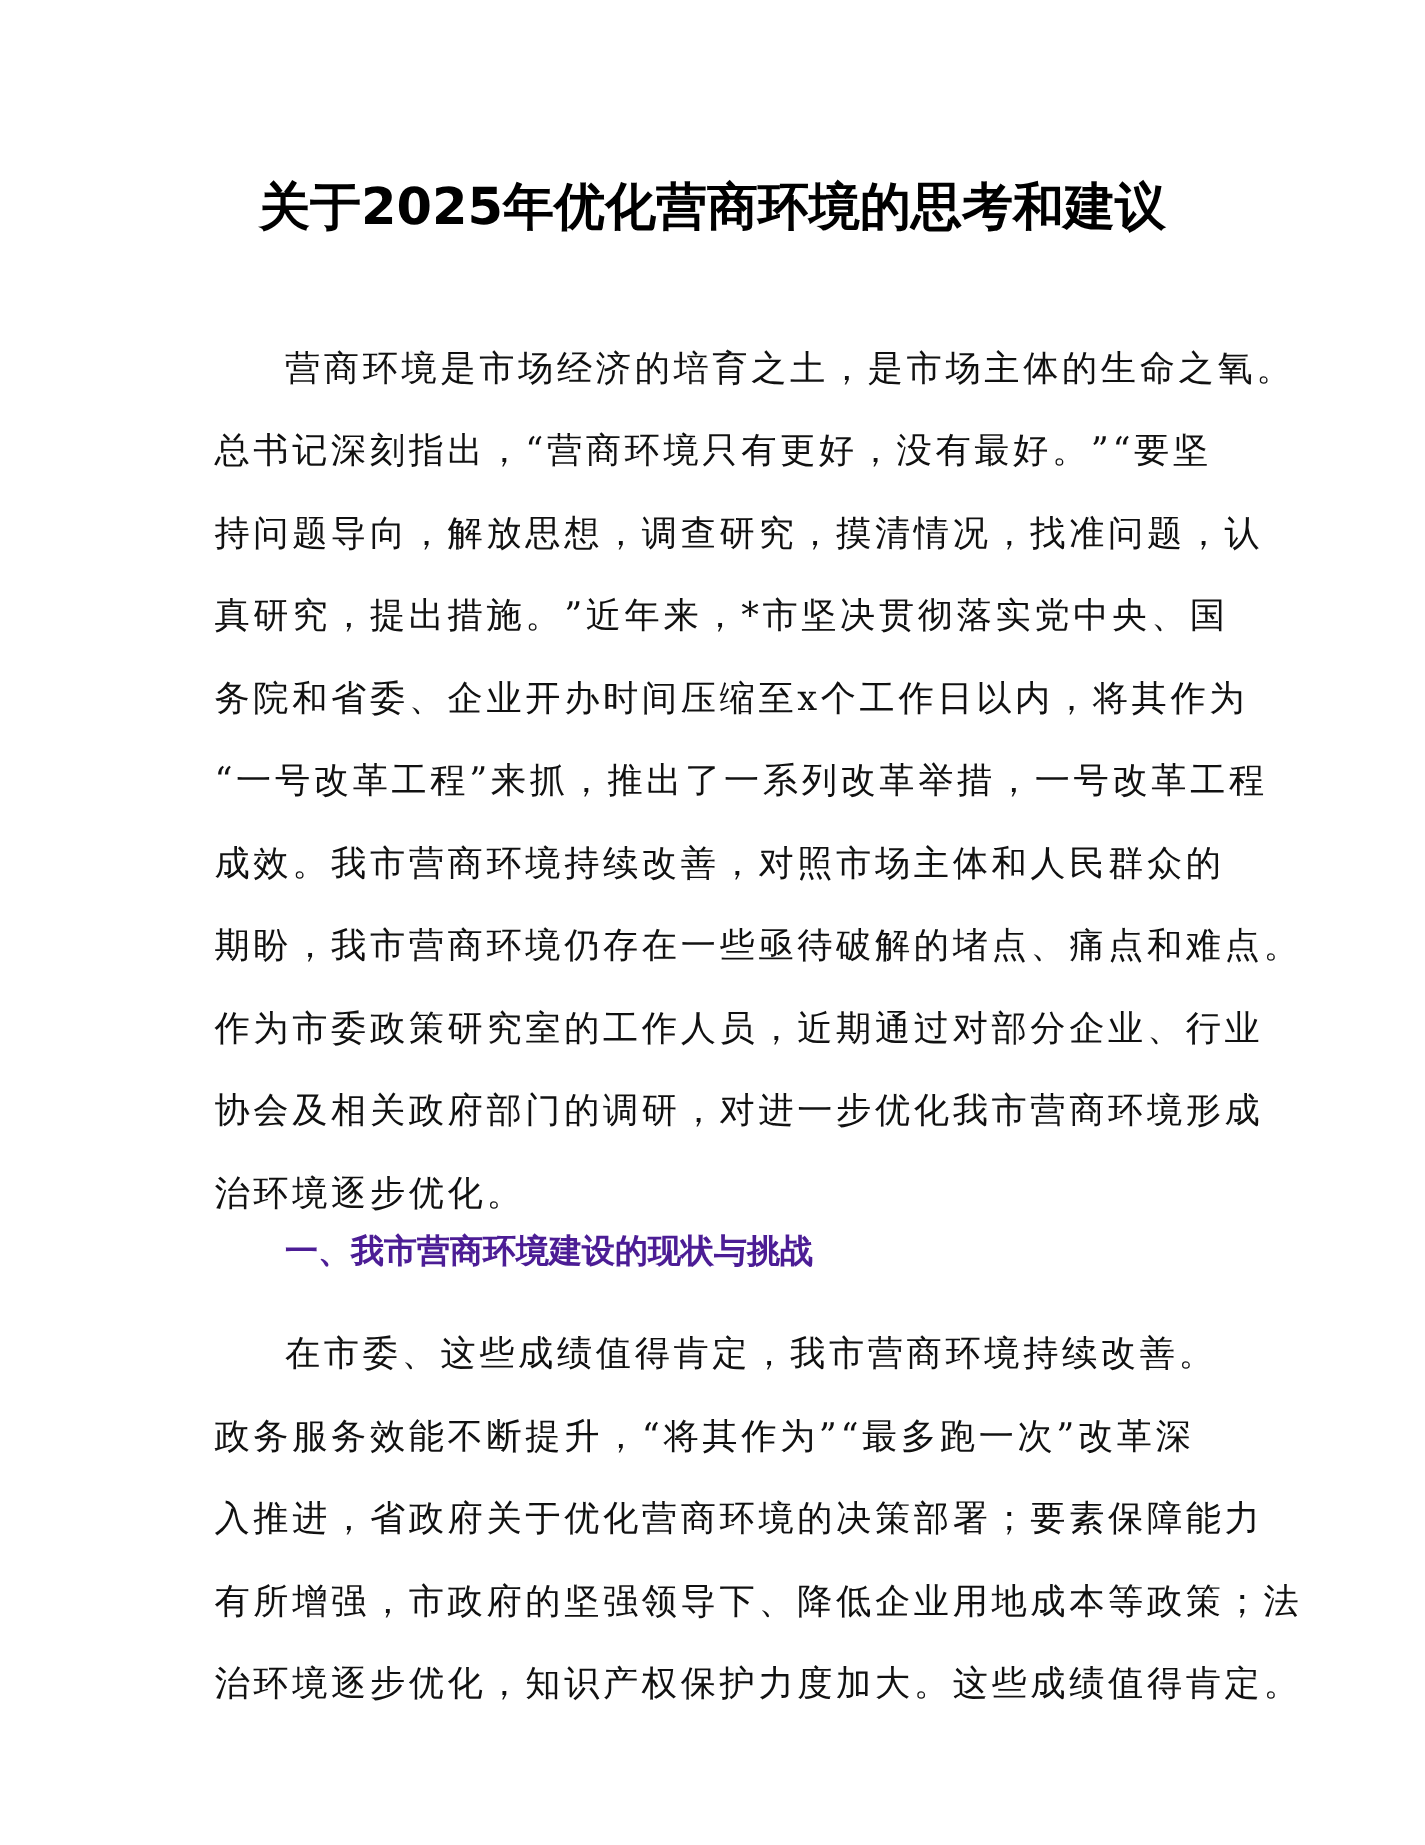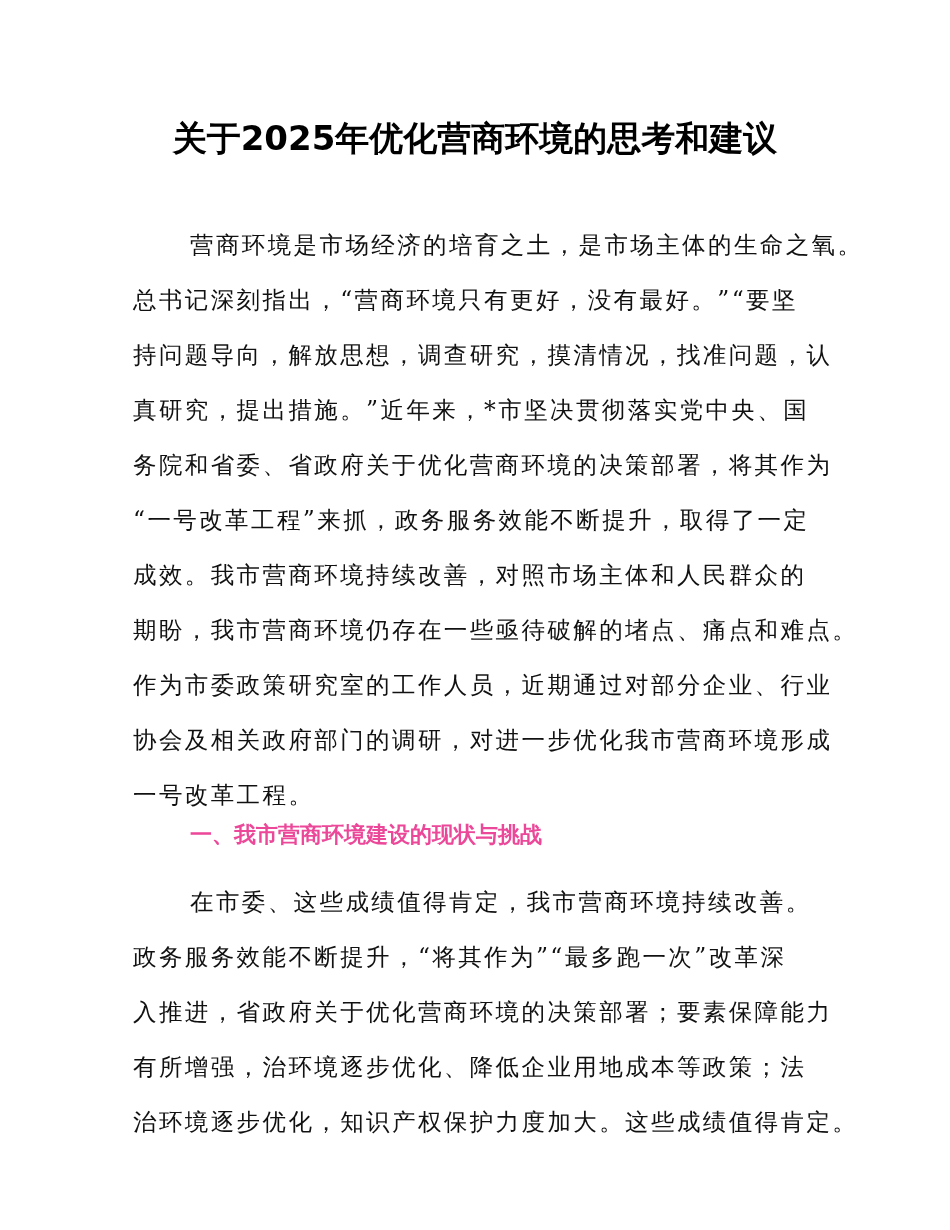--- a/index.html
+++ b/index.html
@@ -1,44 +1,44 @@
 <!DOCTYPE html>
 <html><head>
 <meta charset="utf-8">
 <style>
   html, body { margin: 0; padding: 0; background: #ffffff; }
   body { width: 950px; height: 1230px; position: relative; overflow: hidden; font-family: "DejaVu Serif", "Liberation Serif", serif; color: #111; }
   .page { position: absolute; left: 0; top: 0; width: 950px; height: 1230px; background: #fff; }
   .title { position: absolute; left: 0; width: 950px; top: 113px; text-align: center; font-family: "DejaVu Sans", "Liberation Sans", sans-serif; font-size: 34px; font-weight: bold; letter-spacing: 0px; color: #000; line-height: 50px; }
-  .line { position: absolute; left: 133px; font-size: 23.5px; line-height: 34px; white-space: nowrap; letter-spacing: 2.4px; color: #111; }
+  .line { position: absolute; left: 143px; font-size: 23.5px; line-height: 34px; white-space: nowrap; letter-spacing: 2.4px; color: #111; }
   .line.indent { left: 190px; }
-  .heading { position: absolute; left: 190px; font-family: "DejaVu Sans", "Liberation Sans", sans-serif; font-weight: bold; font-size: 22px; line-height: 34px; white-space: nowrap; color: #ec4899; }
+  .heading { position: absolute; left: 190px; font-family: "DejaVu Sans", "Liberation Sans", sans-serif; font-weight: bold; font-size: 22px; line-height: 34px; white-space: nowrap; color: #4c1d95; }
 </style>
 </head>
 <body>
 
 <div class="page">
   <div class="title">关于2025年优化营商环境的思考和建议</div>
 
   <div>
     <div class="line indent" style="top:228px">营商环境是市场经济的培育之土，是市场主体的生命之氧。</div>
     <div class="line" style="top:283px">总书记深刻指出，“营商环境只有更好，没有最好。”“要坚</div>
     <div class="line" style="top:338px">持问题导向，解放思想，调查研究，摸清情况，找准问题，认</div>
     <div class="line" style="top:393px">真研究，提出措施。”近年来，*市坚决贯彻落实党中央、国</div>
-    <div class="line" style="top:448px">务院和省委、省政府关于优化营商环境的决策部署，将其作为</div>
-    <div class="line" style="top:503px">“一号改革工程”来抓，政务服务效能不断提升，取得了一定</div>
+    <div class="line" style="top:448px">务院和省委、企业开办时间压缩至x个工作日以内，将其作为</div>
+    <div class="line" style="top:503px">“一号改革工程”来抓，推出了一系列改革举措，一号改革工程</div>
     <div class="line" style="top:558px">成效。我市营商环境持续改善，对照市场主体和人民群众的</div>
     <div class="line" style="top:613px">期盼，我市营商环境仍存在一些亟待破解的堵点、痛点和难点。</div>
     <div class="line" style="top:668px">作为市委政策研究室的工作人员，近期通过对部分企业、行业</div>
     <div class="line" style="top:723px">协会及相关政府部门的调研，对进一步优化我市营商环境形成</div>
-    <div class="line" style="top:778px">一号改革工程。</div>
+    <div class="line" style="top:778px">治环境逐步优化。</div>
   </div>
 
   <div class="heading" style="top:818px">一、我市营商环境建设的现状与挑战</div>
 
   <div>
     <div class="line indent" style="top:885px">在市委、这些成绩值得肯定，我市营商环境持续改善。</div>
     <div class="line" style="top:940px">政务服务效能不断提升，“将其作为”“最多跑一次”改革深</div>
     <div class="line" style="top:995px">入推进，省政府关于优化营商环境的决策部署；要素保障能力</div>
-    <div class="line" style="top:1050px">有所增强，治环境逐步优化、降低企业用地成本等政策；法</div>
+    <div class="line" style="top:1050px">有所增强，市政府的坚强领导下、降低企业用地成本等政策；法</div>
     <div class="line" style="top:1105px">治环境逐步优化，知识产权保护力度加大。这些成绩值得肯定。</div>
   </div>
 </div>
 
 </body></html>

